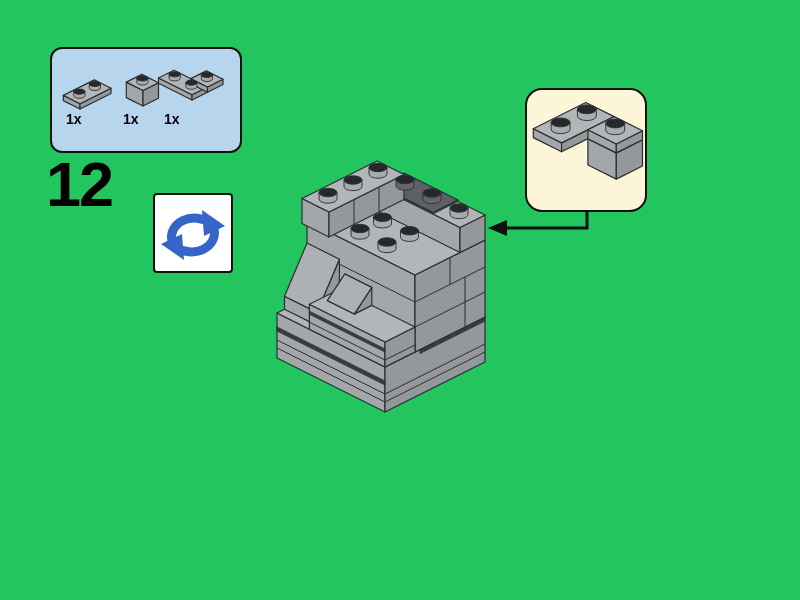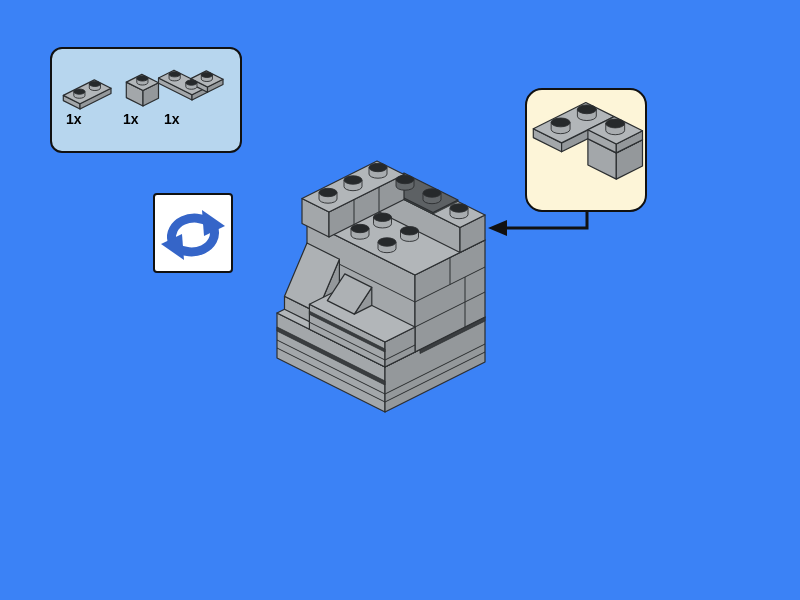--- a/index.html
+++ b/index.html
@@ -18,21 +18,21 @@
             letter-spacing:-2px;line-height:1;color:#000;}
   .rotate-box{position:absolute;left:153px;top:193px;width:80px;height:80px;
               background:#ffffff;border:2px solid #111;border-radius:4px;box-sizing:border-box;}
   .callout-box{position:absolute;left:525px;top:88px;width:122px;height:124px;
                border:2.5px solid #111;border-radius:17px;box-sizing:border-box;}
   #sub,#rot{position:absolute;left:0;top:0;}
 </style>
 </head>
 <body>
 
-<div class="page" style="background: #3b82f6; text-align: right;">
+<div class="page" style="background: #22c55e; text-align: right;">
 
   <svg id="scene" width="800" height="600">
       <polygon points="385.0,412.0 385.0,367.0 277.0,313.0 277.0,358.0" fill="#a3a7aa" stroke="#2b2e30" stroke-width="1.2" stroke-linejoin="round"></polygon>
       <polygon points="385.0,412.0 385.0,367.0 485.0,317.0 485.0,362.0" fill="#94989b" stroke="#2b2e30" stroke-width="1.2" stroke-linejoin="round"></polygon>
       <polygon points="385.0,367.0 277.0,313.0 377.0,263.0 485.0,317.0" fill="#b2b6b9" stroke="#2b2e30" stroke-width="1.2" stroke-linejoin="round"></polygon>
       <line x1="385" y1="402" x2="277" y2="348" stroke="#2b2e30" stroke-width="1"></line>
       <line x1="385" y1="394" x2="277" y2="340" stroke="#2b2e30" stroke-width="1"></line>
       <line x1="385" y1="402" x2="485" y2="352" stroke="#2b2e30" stroke-width="1"></line>
       <line x1="385" y1="394" x2="485" y2="344" stroke="#2b2e30" stroke-width="1"></line>
       <polygon points="385.0,385.0 277.0,331.0 277.0,327.0 385.0,381.0" fill="#3a3d40" stroke="#2b2e30" stroke-width="0.8" stroke-linejoin="round"></polygon>
@@ -120,20 +120,21 @@
         <path d="M 29.800000000000004 18.64 L 29.800000000000004 22.67 A 5.58 2.604 0 0 0 40.96 22.67 L 40.96 18.64 Z" fill="#a8acaf" stroke="#2b2e30" stroke-width="0.9"></path>
         <ellipse cx="35.38" cy="18.64" rx="5.58" ry="2.604" fill="#26292b" stroke="#2b2e30" stroke-width="0.9"></ellipse>
         <path d="M 45.3 10.89 L 45.3 14.920000000000002 A 5.58 2.604 0 0 0 56.459999999999994 14.920000000000002 L 56.459999999999994 10.89 Z" fill="#a8acaf" stroke="#2b2e30" stroke-width="0.9"></path>
         <ellipse cx="50.879999999999995" cy="10.89" rx="5.58" ry="2.604" fill="#26292b" stroke="#2b2e30" stroke-width="0.9"></ellipse>
       </svg>
     <span class="cnt c0">1x</span>
     <span class="cnt c1">1x</span>
     <span class="cnt c2">1x</span>
   </div>
 
+  <div class="step-num">12</div>
 
   <div class="rotate-box">
     <svg id="rot" width="76" height="76">
         <g>
           <path d="M 17 46 A 23 19 0 0 1 55 28" fill="none" stroke="#3565c8" stroke-width="9"></path>
           <polygon points="47,15 70,31 49,41" fill="#3565c8"></polygon>
         </g>
         <g transform="rotate(180 38 40)">
           <path d="M 17 46 A 23 19 0 0 1 55 28" fill="none" stroke="#3565c8" stroke-width="9"></path>
           <polygon points="47,15 70,31 49,41" fill="#3565c8"></polygon>

